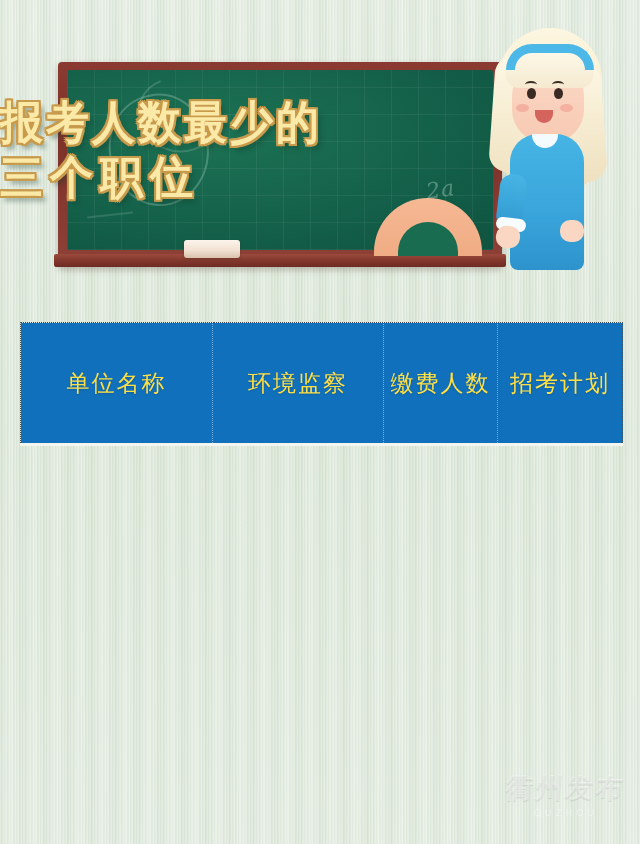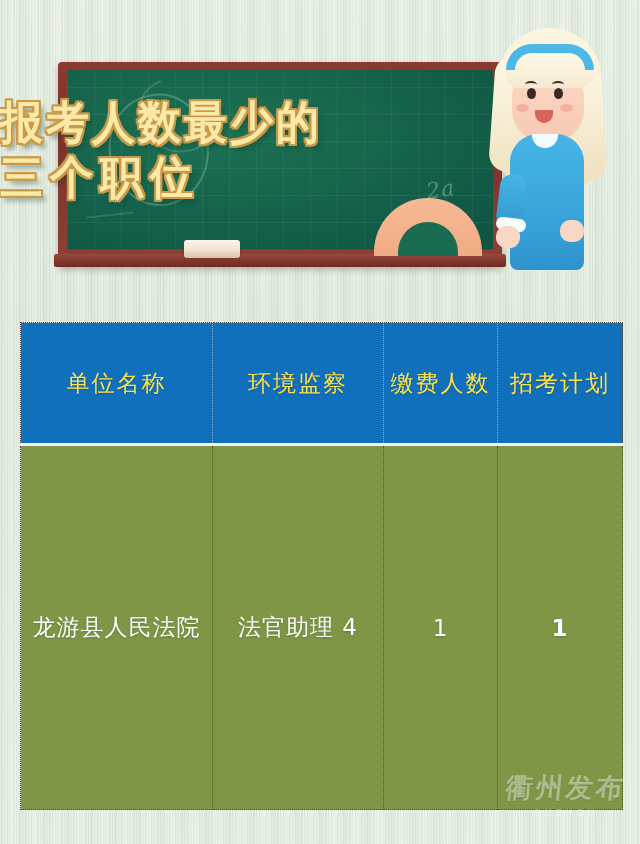--- a/index.html
+++ b/index.html
@@ -464,26 +464,20 @@
           <th>单位名称</th>
           <th>环境监察</th>
           <th>缴费人数</th>
           <th>招考计划</th>
         </tr>
       </thead>
       <tbody>
 
 
 
-        <tr class="row-dark2">
-          <td class="unit-cell">龙游县人民法院</td>
-          <td>法官助理 4</td>
-          <td class="num">1</td>
-          <td class="num num-highlight">1</td>
-        </tr>
 
       </tbody>
     </table>
   </div>
 
   <div class="watermark">
     <span class="wm-main">衢州发布</span>
     <span class="wm-sub">QUZHOU</span>
   </div>
 

